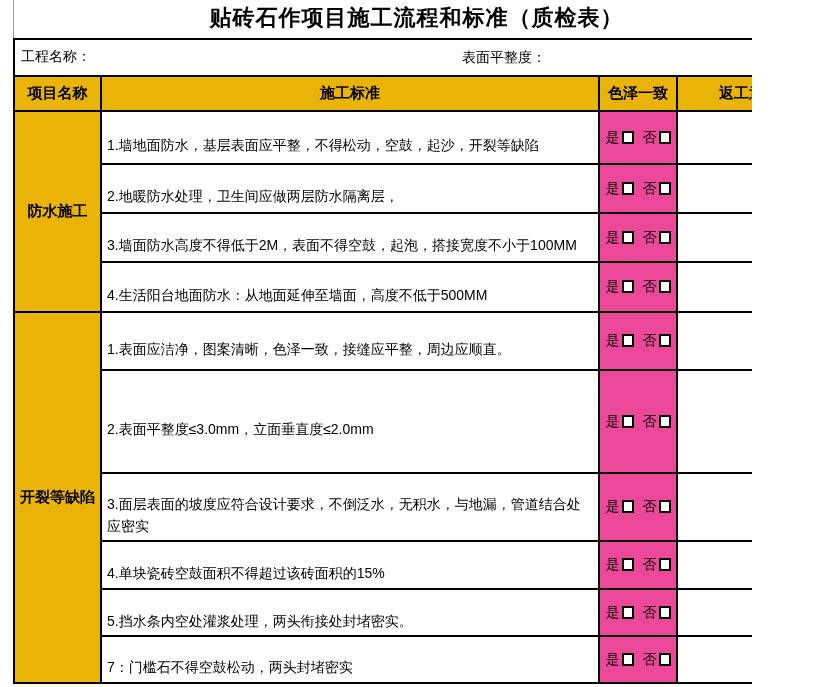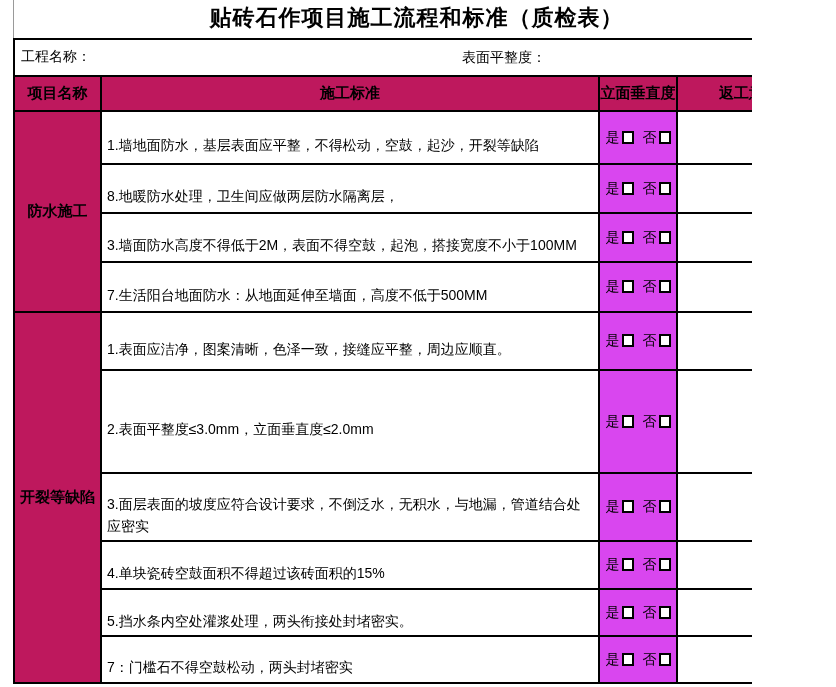--- a/index.html
+++ b/index.html
@@ -17,27 +17,27 @@
   table.tbl {
     position:absolute; left:13px; top:38px; width:807px;
     border-collapse:collapse; table-layout:fixed; background:#fff;
   }
   table.tbl td, table.tbl th { border:2px solid #000; overflow:hidden; }
   .info-cell { position:relative; font-size:14px; padding-left:6px; height:37px; vertical-align:middle; }
   .info-label { display:inline-block; }
   .manager { position:absolute; left:447px; top:50%; transform:translateY(-50%); }
   .info-blank { display:inline-block; min-width:120px; height:20px; vertical-align:middle; }
   th.hd, td.sec {
-    background:#be185d; font-weight:bold; font-size:15px; text-align:center; vertical-align:middle;
+    background:#eab308; font-weight:bold; font-size:15px; text-align:center; vertical-align:middle;
   }
   td.std {
     font-size:14px; padding:20px 4px 3px 5px; vertical-align:middle; line-height:1.55;
     background:#fff;
   }
-  td.pass { font-size:14px; text-align:center; vertical-align:middle; white-space:nowrap; background:#d946ef; }
+  td.pass { font-size:14px; text-align:center; vertical-align:middle; white-space:nowrap; background:#ec4899; }
   td.rework { background:#fff; }
   .box {
     display:inline-block; width:12px; height:13px; border:2px solid #000;
     margin-left:2px; vertical-align:-2px; background:#fff; cursor:pointer;
   }
   .sp { display:inline-block; width:9px; }
 </style>
 </head>
 <body>
 
@@ -57,42 +57,42 @@
     <tr style="height:37px">
       <td class="info-cell" colspan="4">
         <span class="info-label">工程名称：</span><span class="info-blank"></span>
         <span class="info-label manager">表面平整度：</span>
       </td>
     </tr>
 
     <tr style="height:35px">
       <th class="hd">项目名称</th>
       <th class="hd">施工标准</th>
-      <th class="hd">立面垂直度</th>
+      <th class="hd">色泽一致</th>
       <th class="hd">返工意见</th>
     </tr>
 
     <tr style="height:53px">
       <td class="sec" rowspan="4">防水施工</td>
       <td class="std">1.墙地面防水，基层表面应平整，不得松动，空鼓，起沙，开裂等缺陷</td>
       <td class="pass"><span>是</span><span class="box"></span><span class="sp"></span><span>否</span><span class="box"></span></td>
       <td class="rework"></td>
     </tr>
     <tr style="height:49px">
-      <td class="std">8.地暖防水处理，卫生间应做两层防水隔离层，</td>
+      <td class="std">2.地暖防水处理，卫生间应做两层防水隔离层，</td>
       <td class="pass"><span>是</span><span class="box"></span><span class="sp"></span><span>否</span><span class="box"></span></td>
       <td class="rework"></td>
     </tr>
     <tr style="height:49px">
       <td class="std">3.墙面防水高度不得低于2M，表面不得空鼓，起泡，搭接宽度不小于100MM</td>
       <td class="pass"><span>是</span><span class="box"></span><span class="sp"></span><span>否</span><span class="box"></span></td>
       <td class="rework"></td>
     </tr>
     <tr style="height:50px">
-      <td class="std">7.生活阳台地面防水：从地面延伸至墙面，高度不低于500MM</td>
+      <td class="std">4.生活阳台地面防水：从地面延伸至墙面，高度不低于500MM</td>
       <td class="pass"><span>是</span><span class="box"></span><span class="sp"></span><span>否</span><span class="box"></span></td>
       <td class="rework"></td>
     </tr>
 
     <tr style="height:58px">
       <td class="sec" rowspan="6">开裂等缺陷</td>
       <td class="std">1.表面应洁净，图案清晰，色泽一致，接缝应平整，周边应顺直。</td>
       <td class="pass"><span>是</span><span class="box"></span><span class="sp"></span><span>否</span><span class="box"></span></td>
       <td class="rework"></td>
     </tr>

